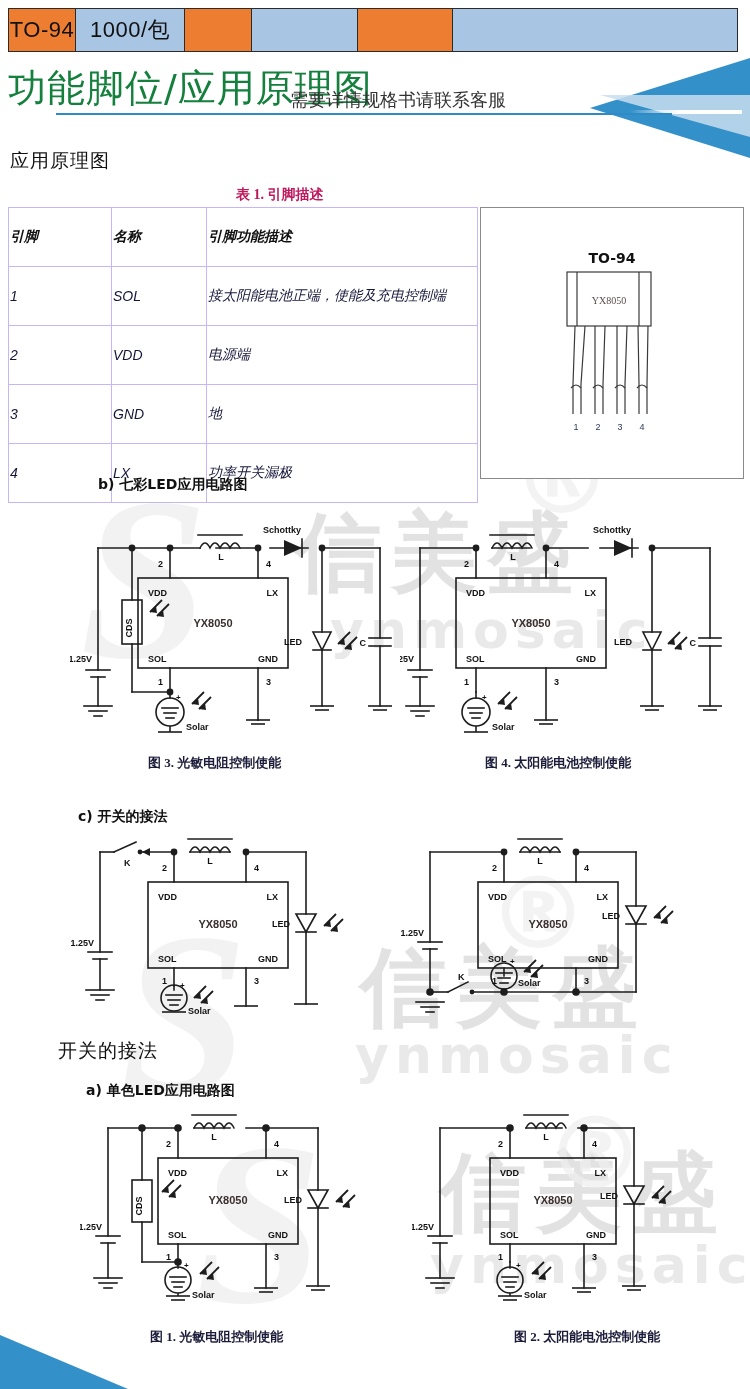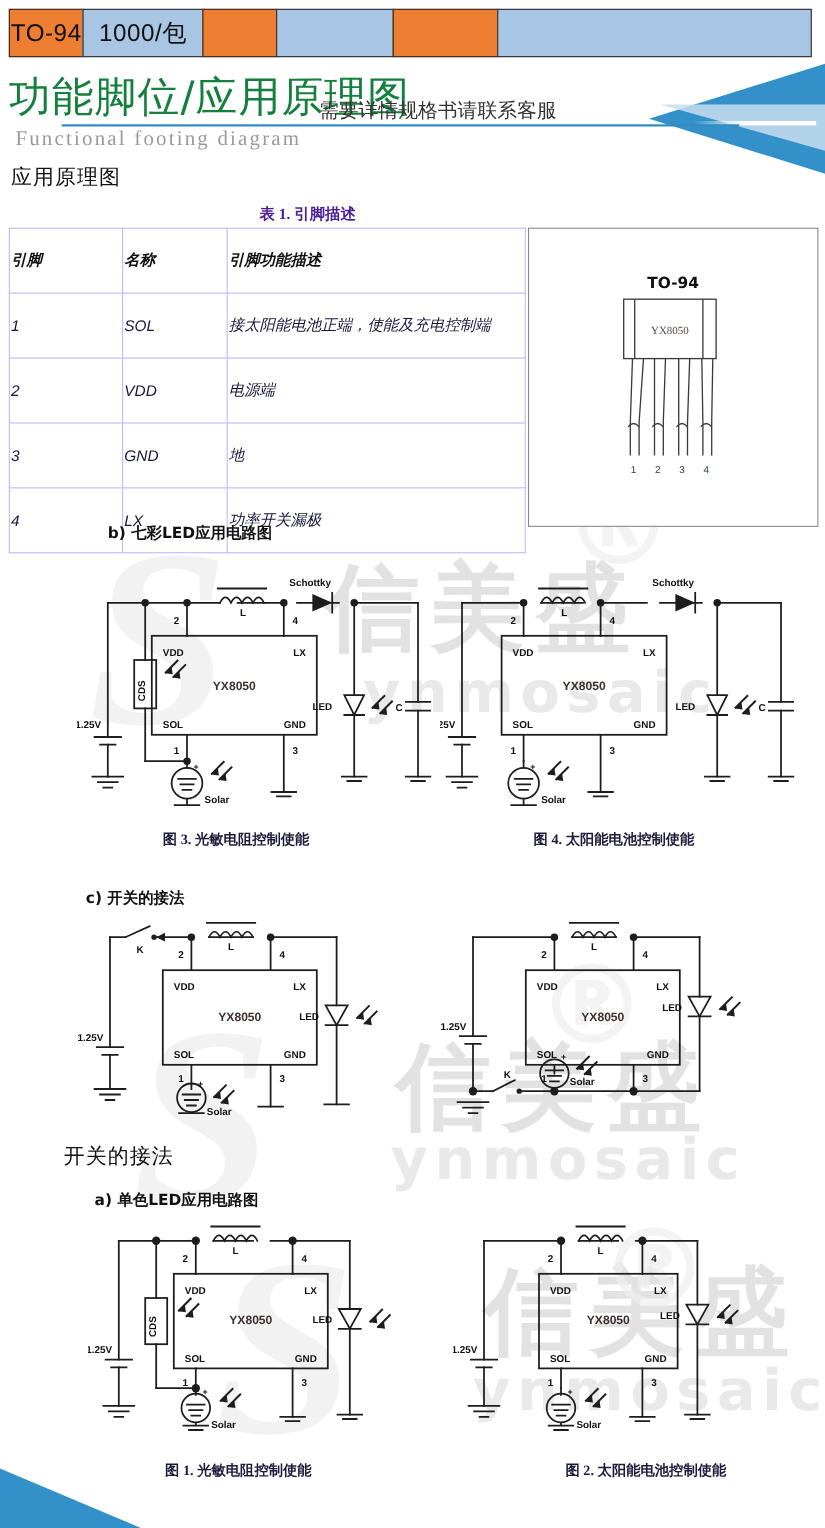--- a/index.html
+++ b/index.html
@@ -34,21 +34,21 @@
     border-right:150px solid #C9DEF0;opacity:.85;}
   .arrow-white{position:absolute;right:8px;top:110px;width:112px;height:4px;
     background:linear-gradient(90deg,rgba(255,255,255,0) 0%,#ffffff 45%,#ffffff 100%);}
   .corner-bl{position:absolute;left:0;bottom:0;width:0;height:0;
     border-bottom:54px solid #3490C8;border-right:128px solid transparent;}
   
   .h-section{position:absolute;font-size:19px;color:#111;letter-spacing:1px;
     font-family:"DejaVu Sans",sans-serif;}
   .h-sub{position:absolute;font-size:14px;font-weight:bold;color:#111;
     font-family:"DejaVu Sans",sans-serif;}
-  .tbl-cap{position:absolute;font-size:14px;font-weight:bold;color:#4c1d95;
+  .tbl-cap{position:absolute;font-size:14px;font-weight:bold;color:#be185d;
     font-family:"Liberation Serif","DejaVu Serif",serif;}
   .fig-cap{position:absolute;font-size:13px;font-weight:bold;color:#1c1c3a;
     font-family:"Liberation Serif","DejaVu Serif",serif;white-space:nowrap;}
   
   .pintbl{position:absolute;left:8px;top:207px;width:470px;border-collapse:collapse;}
   .pintbl td,.pintbl th{border:1px solid #c4b5fd;height:56px;text-align:left;
      vertical-align:middle;font-size:14px;color:#15153a;font-weight:normal;font-style:italic;}
   .pintbl th{font-family:"DejaVu Sans",sans-serif;font-weight:bold;font-size:14px;color:#111;}
   .c-pin{width:100px;}
   .c-name{width:92px;font-family:"Liberation Sans",sans-serif;font-size:14px;color:#222;}
@@ -82,21 +82,20 @@
 </div>
 
 <div class="arrow-big"></div>
 <div class="arrow-pale"></div>
 <div class="arrow-white"></div>
 
 <div class="title-wrap">
   <div class="title-cn">功能脚位/应用原理图</div>
   <div class="title-note">需要详情规格书请联系客服</div>
   <div class="title-rule"></div>
-  <div class="title-en">Functional footing diagram</div>
 </div>
 
 <div class="wm wm-s" style="left:80px;top:465px;">S</div>
 <div class="wm wm-cn" style="left:295px;top:495px;">信美盛</div>
 <div class="wm wm-en" style="left:330px;top:600px;">ynmosaic</div>
 <div class="wm wm-r" style="left:512px;top:420px;">®</div>
 
 <div class="wm wm-s" style="left:120px;top:900px;">S</div>
 <div class="wm wm-cn" style="left:360px;top:930px;">信美盛</div>
 <div class="wm wm-en" style="left:355px;top:1025px;">ynmosaic</div>

